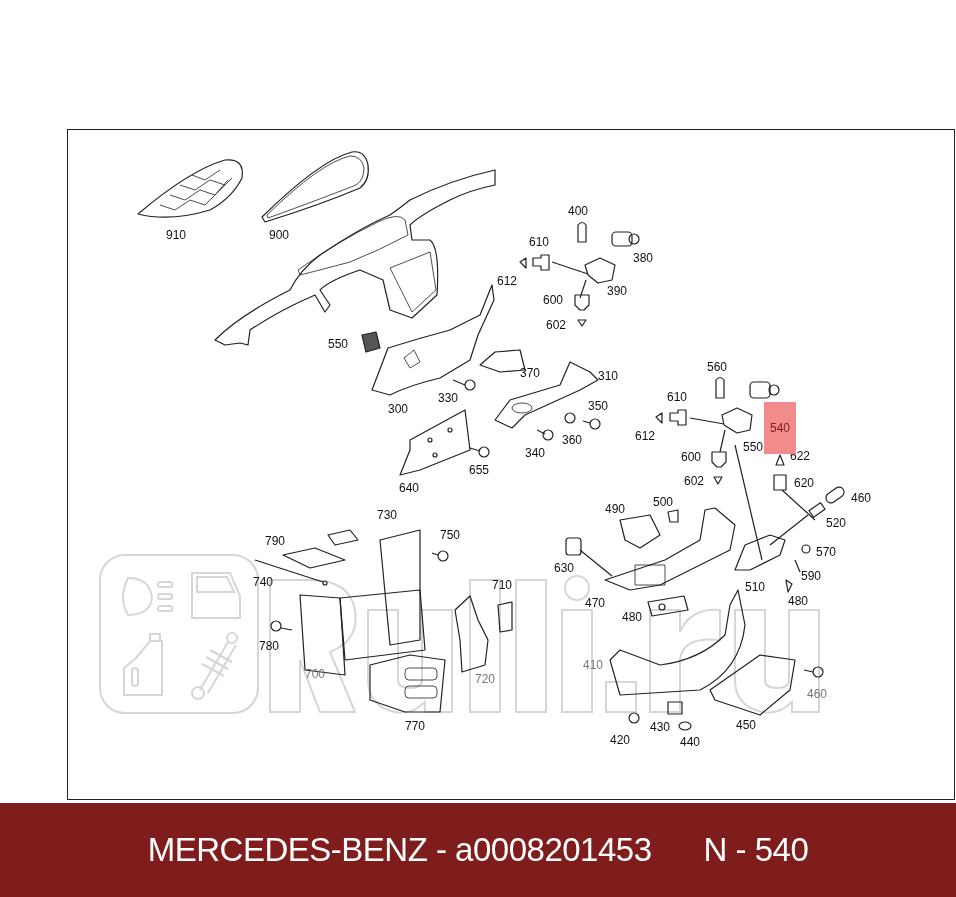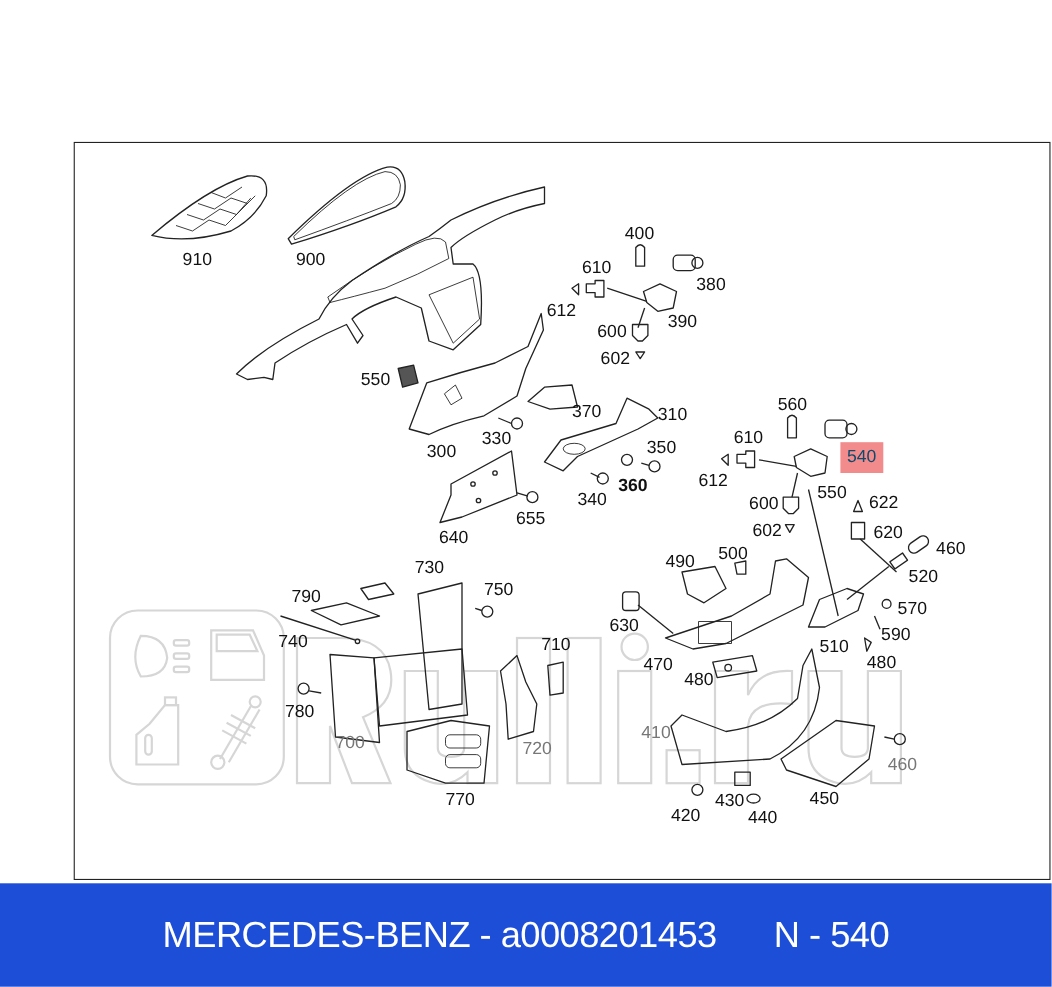--- a/index.html
+++ b/index.html
@@ -1,25 +1,25 @@
 <!DOCTYPE html>
 <html><head>
 <meta charset="utf-8">
 <style>
   html, body { margin:0; padding:0; }
   body { width:956px; height:897px; background:#ffffff; position:relative; overflow:hidden;
          font-family:"Liberation Sans", sans-serif; }
   .frame { position:absolute; left:67px; top:129px; width:888px; height:671px;
            border:1.5px solid #222; box-sizing:border-box; background:#fff; }
-  .label { position:absolute; font-size:16px; color:#111; line-height:1; white-space:nowrap; }
+  .label { position:absolute; font-size:12px; color:#111; line-height:1; white-space:nowrap; }
   .label.faint { color:#777; }
-  .label.highlight { background:#f28b8b; color:#0c4a6e; padding:6px 6px; }
+  .label.highlight { background:#f28b8b; color:#7f1d1d; padding:20px 6px; }
   svg.parts { position:absolute; left:0; top:0; }
   .watermark { position:absolute; pointer-events:none; }
-  .footer { position:absolute; left:0; top:803px; width:956px; height:94px; background:#1d4ed8;
+  .footer { position:absolute; left:0; top:803px; width:956px; height:94px; background:#7f1d1d;
             display:flex; align-items:center; justify-content:center; }
   .footer span { color:#fff; font-size:33px; letter-spacing:-0.5px; white-space:pre; }
 </style>
 </head>
 <body>
 
 <div class="frame"></div>
 
 <svg class="watermark" width="956" height="897" viewBox="0 0 956 897">
   <g fill="none" stroke="#d6d6d6" stroke-width="2">
@@ -290,21 +290,21 @@
     <div class="label" style="left: 497px; top: 275px;">612</div>
     <div class="label" style="left: 607px; top: 285px;">390</div>
     <div class="label" style="left: 543px; top: 294px;">600</div>
     <div class="label" style="left: 546px; top: 319px;">602</div>
     <div class="label" style="left: 328px; top: 338px;">550</div>
     <div class="label" style="left: 520px; top: 367px;">370</div>
     <div class="label" style="left: 598px; top: 370px;">310</div>
     <div class="label" style="left: 388px; top: 403px;">300</div>
     <div class="label" style="left: 438px; top: 392px;">330</div>
     <div class="label" style="left: 588px; top: 400px;">350</div>
-    <div class="label" style="left: 562px; top: 434px; font-weight: bold;">360</div>
+    <div class="label" style="left: 562px; top: 434px;">360</div>
     <div class="label" style="left: 525px; top: 447px;">340</div>
     <div class="label" style="left: 469px; top: 464px;">655</div>
     <div class="label" style="left: 399px; top: 482px;">640</div>
     <div class="label" style="left: 707px; top: 361px;">560</div>
     <div class="label" style="left: 667px; top: 391px;">610</div>
     <div class="label" style="left: 635px; top: 430px;">612</div>
     <div class="label" style="left: 743px; top: 441px;">550</div>
     <div class="label" style="left: 790px; top: 450px;">622</div>
     <div class="label" style="left: 681px; top: 451px;">600</div>
     <div class="label" style="left: 684px; top: 475px;">602</div>

